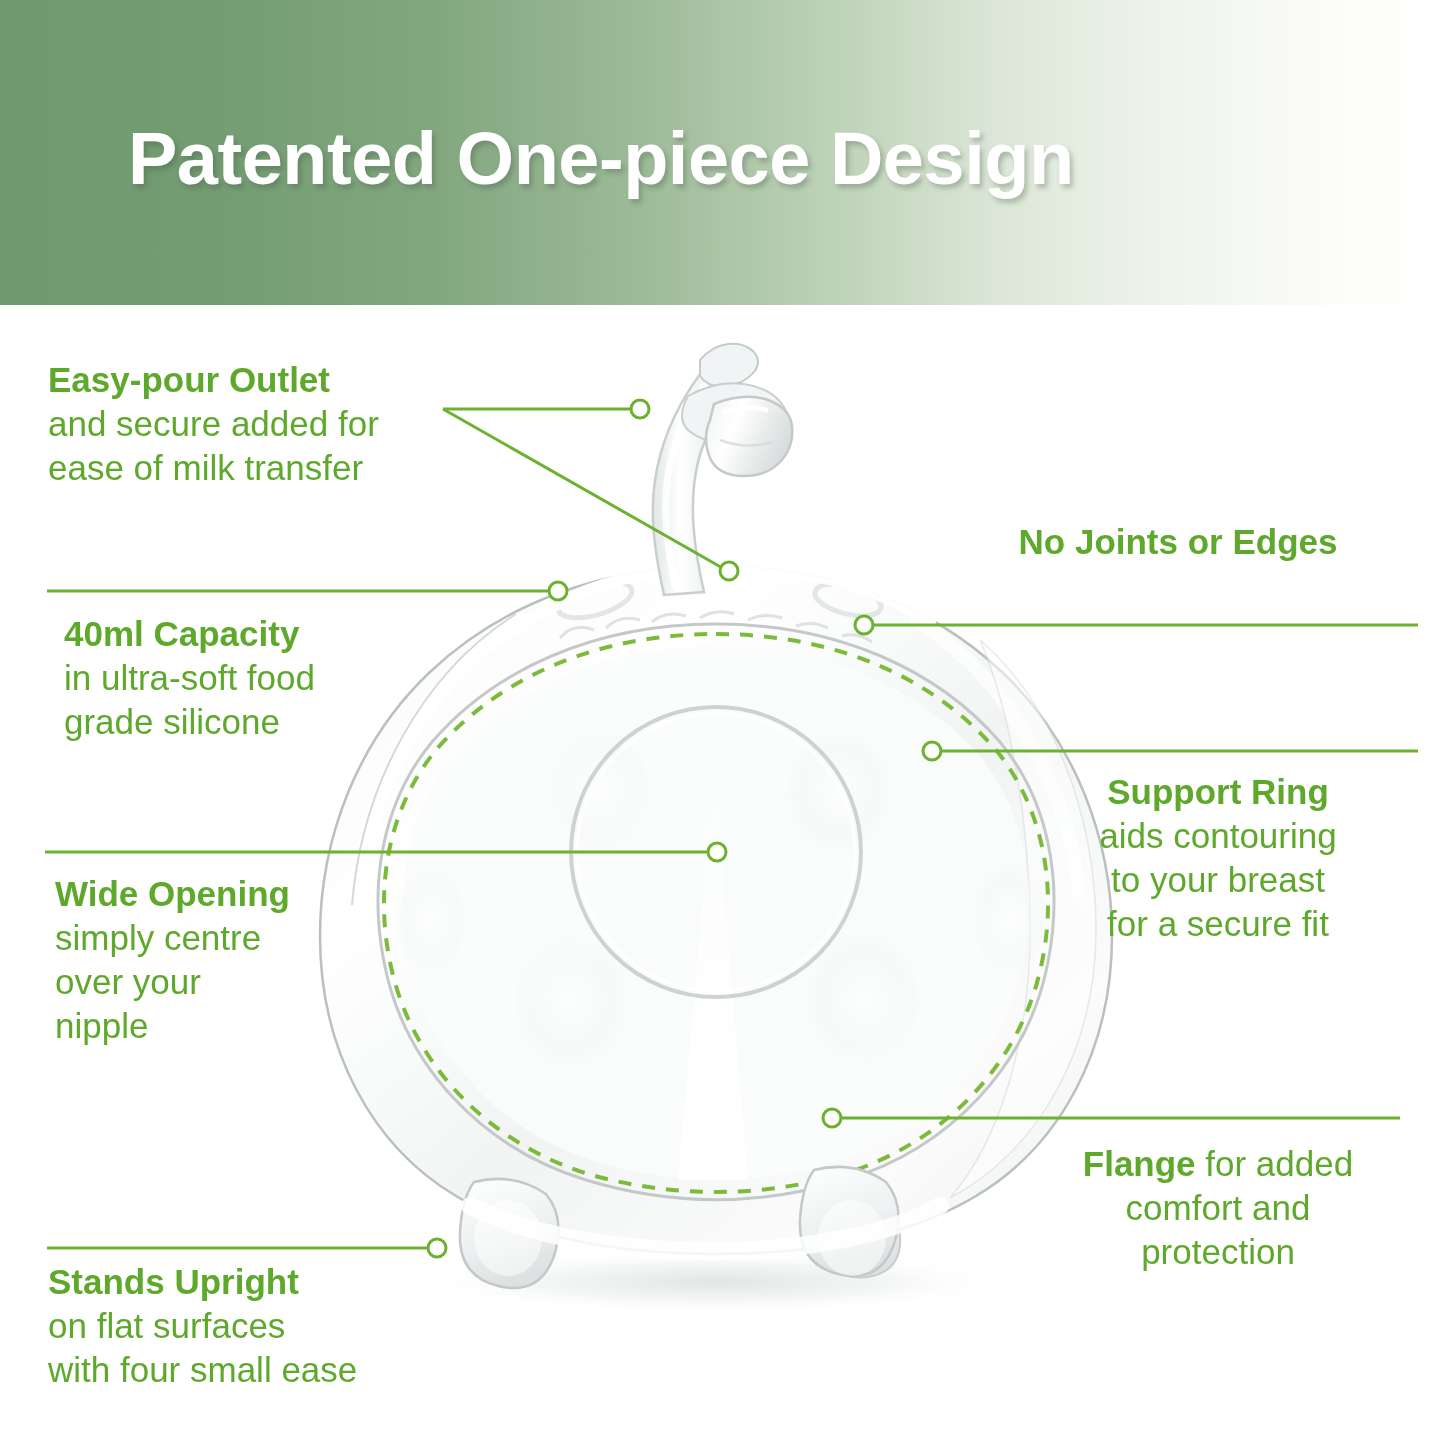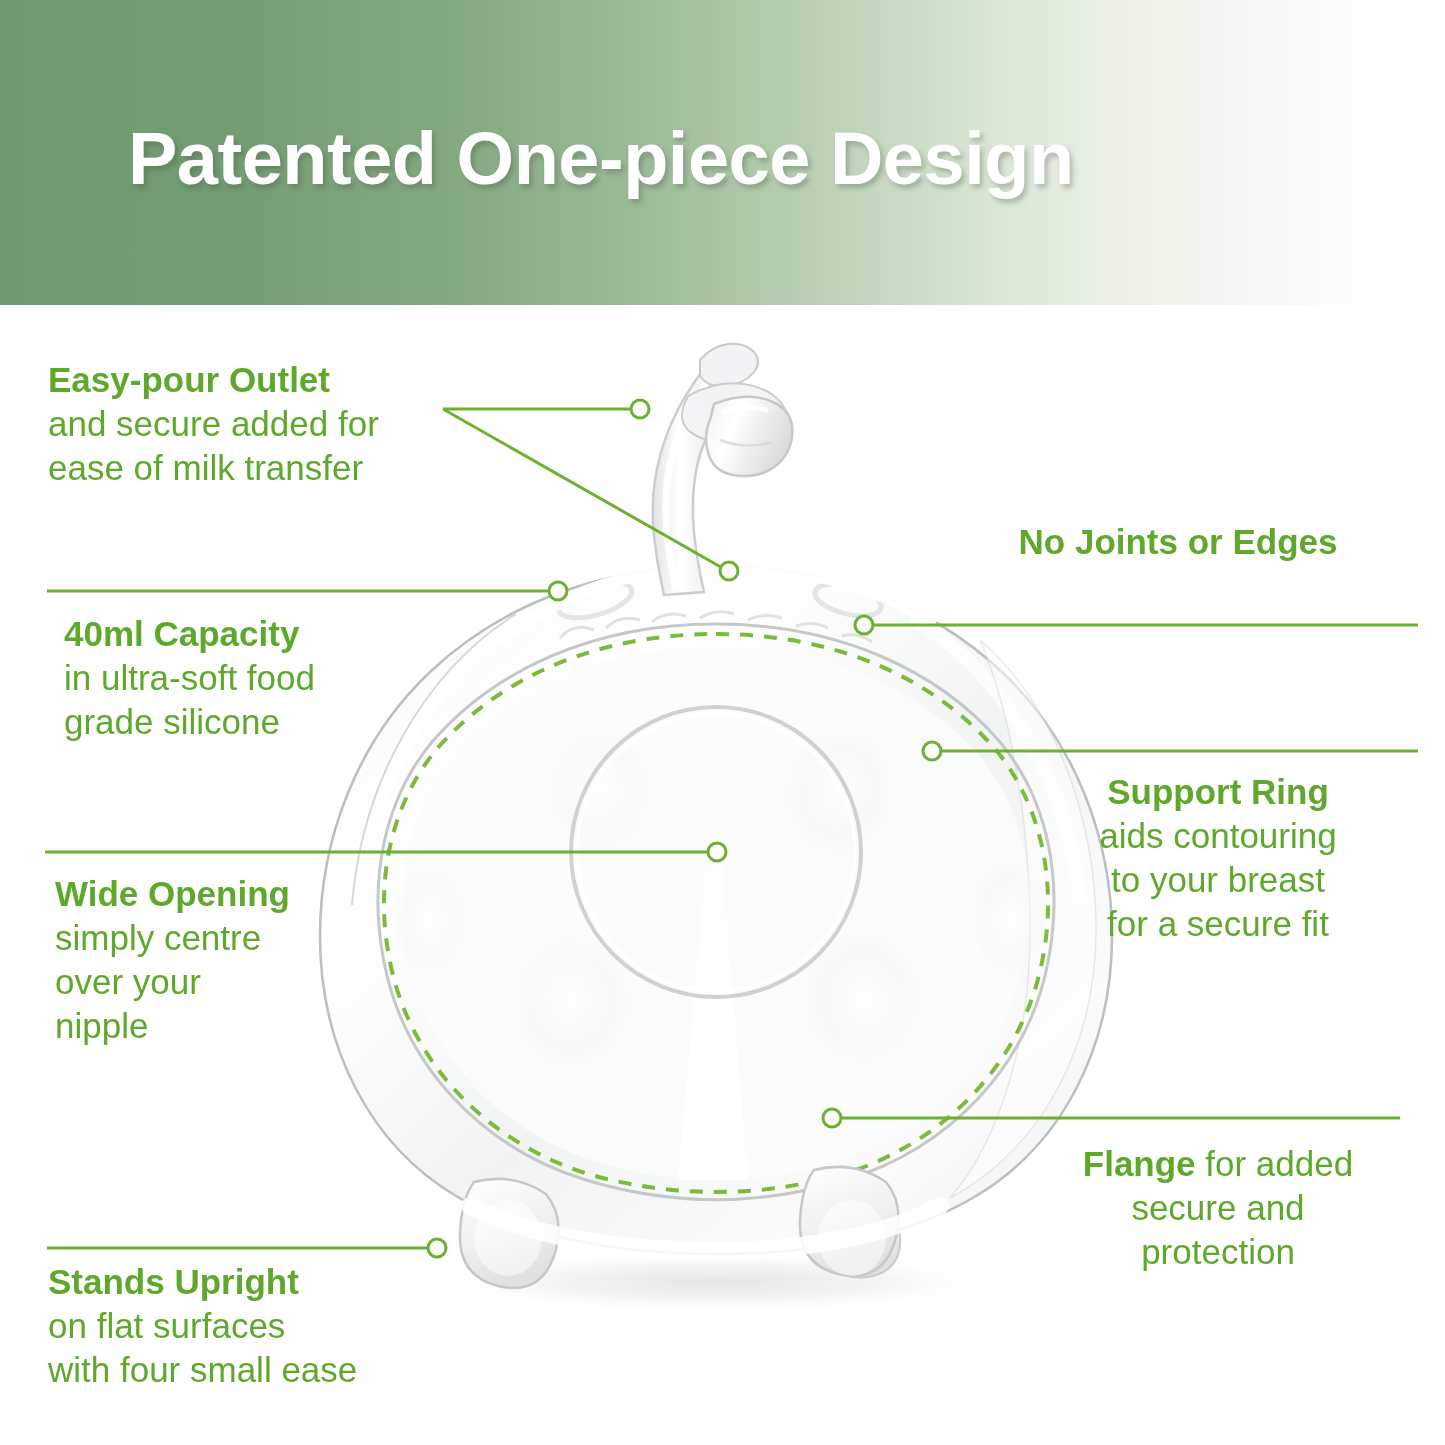--- a/index.html
+++ b/index.html
@@ -324,17 +324,17 @@
     <div class="hl">Support Ring</div>
     <div>aids contouring</div>
     <div>to your breast</div>
     <div>for a secure fit</div>
   </div>
 
   <div class="callout right" style="left:1038px; top:1142px; width:360px;">
     <div>
       <span class="hl">Flange</span><span> for added</span>
     </div>
-    <div>secure and</div>
+    <div>comfort and</div>
     <div>protection</div>
   </div>
 
 </div>
 
 </body></html>

